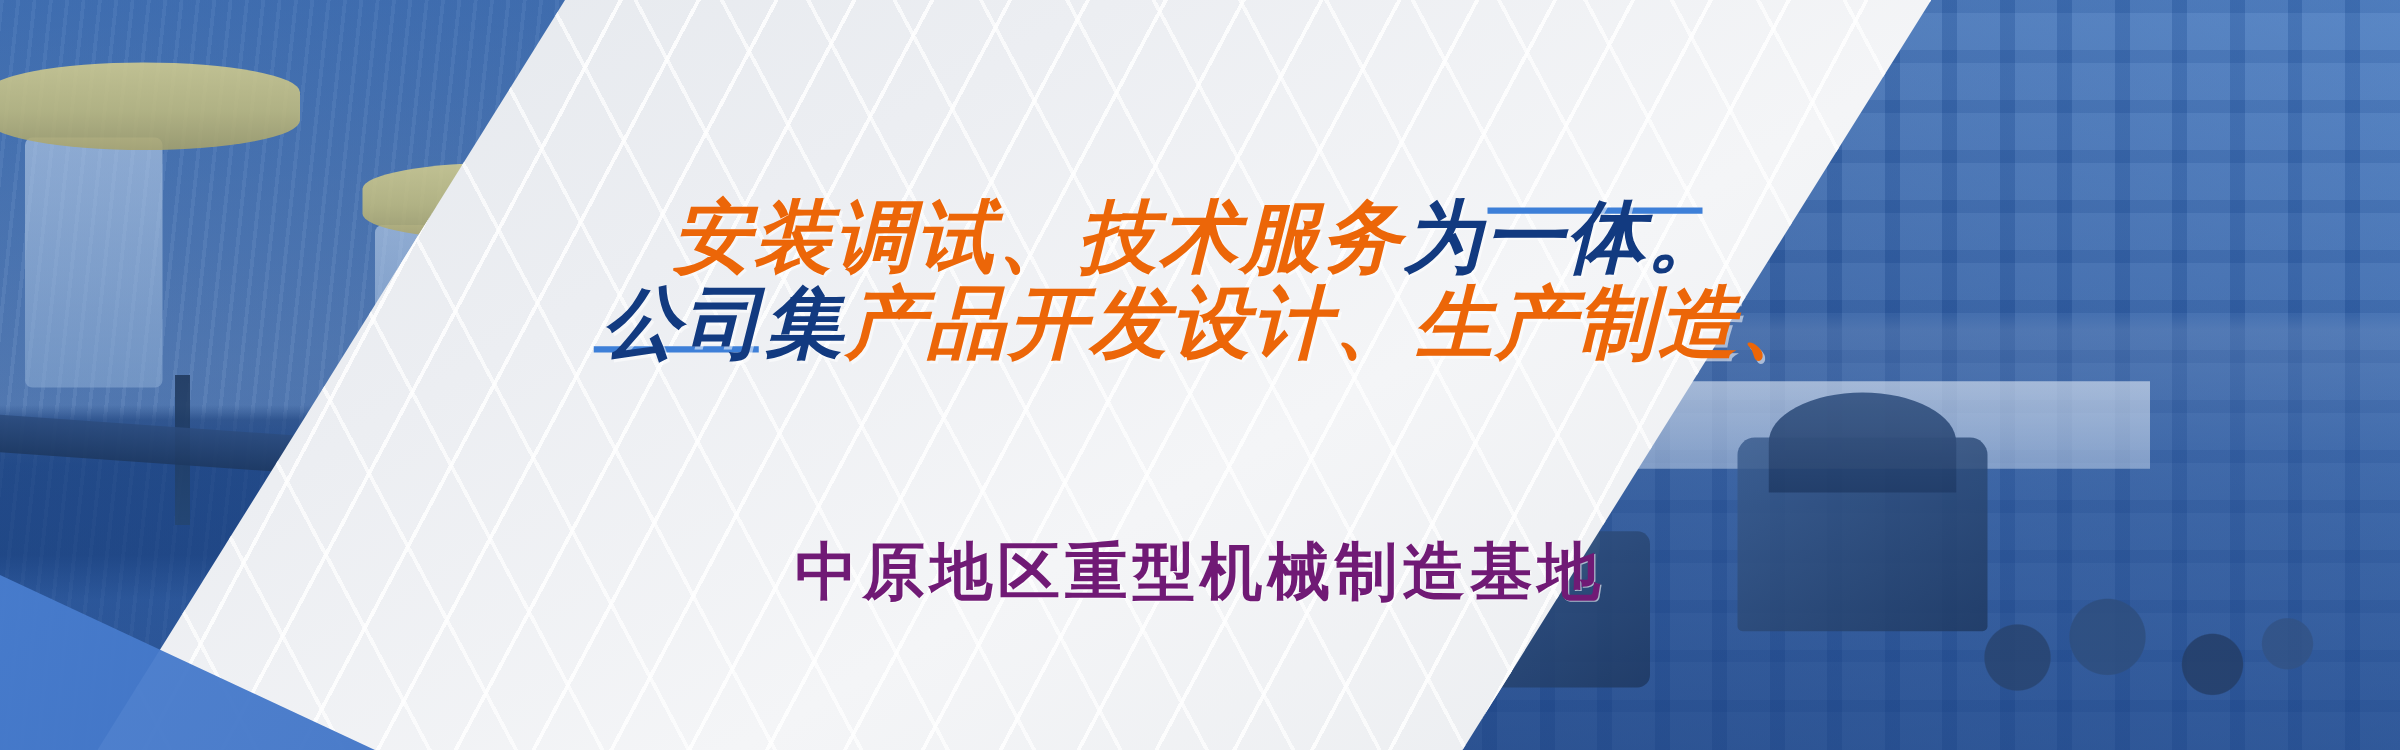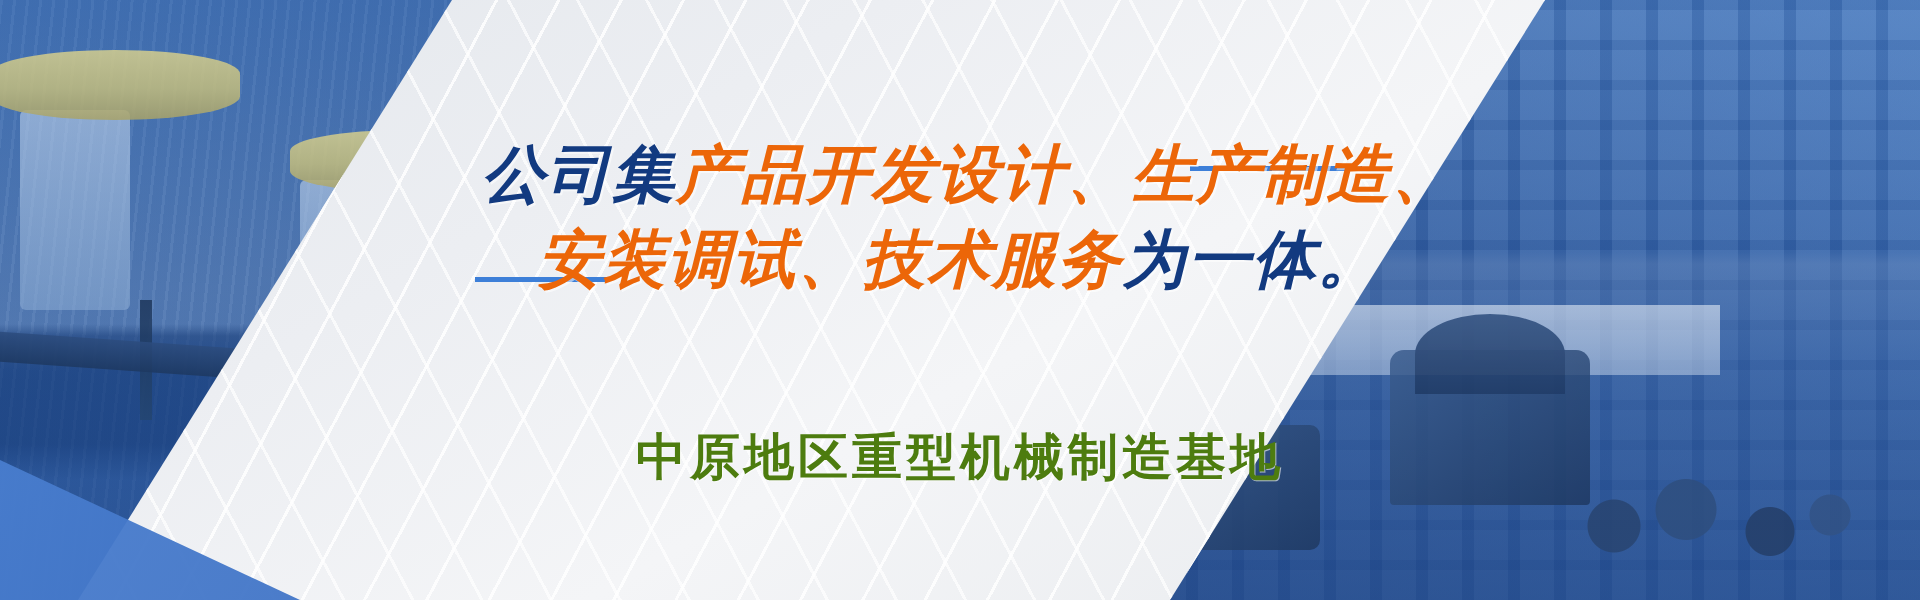--- a/index.html
+++ b/index.html
@@ -211,21 +211,21 @@
   .navy{ color:#123a80; }
   .orange{ color:#ec6608; }
 
   .subtitle{
     position:absolute;
     left:0; top:424px; width:100%;
     text-align:center;
     font-size:50px;
     font-weight:bold;
     letter-spacing:4px;
-    color:#4d7c0f;
+    color:#701a75;
     white-space:nowrap;
     text-shadow:1px 1px 0 rgba(255,255,255,.6);
   }
 </style>
 </head>
 <body>
 
 <div class="banner">
 
   <div class="photo photo-left">
@@ -251,20 +251,20 @@
   <div class="panel"></div>
   <div class="wedge-blue"></div>
   <div class="wedge-white"></div>
 
   <div class="content">
 
     <div class="accent-top"></div>
     <div class="accent-bottom"></div>
 
     <div class="headline">
+      <div class="hl-line hl-line-2"><span class="orange">安装调试、技术服务</span><span class="navy">为一体。</span></div>
       <div class="hl-line hl-line-1"><span class="navy">公司集</span><span class="orange">产品开发设计、生产制造、</span></div>
-      <div class="hl-line hl-line-2"><span class="orange">安装调试、技术服务</span><span class="navy">为一体。</span></div>
     </div>
 
     <div class="subtitle">中原地区重型机械制造基地</div>
 
   </div>
 </div>
 
 </body></html>

